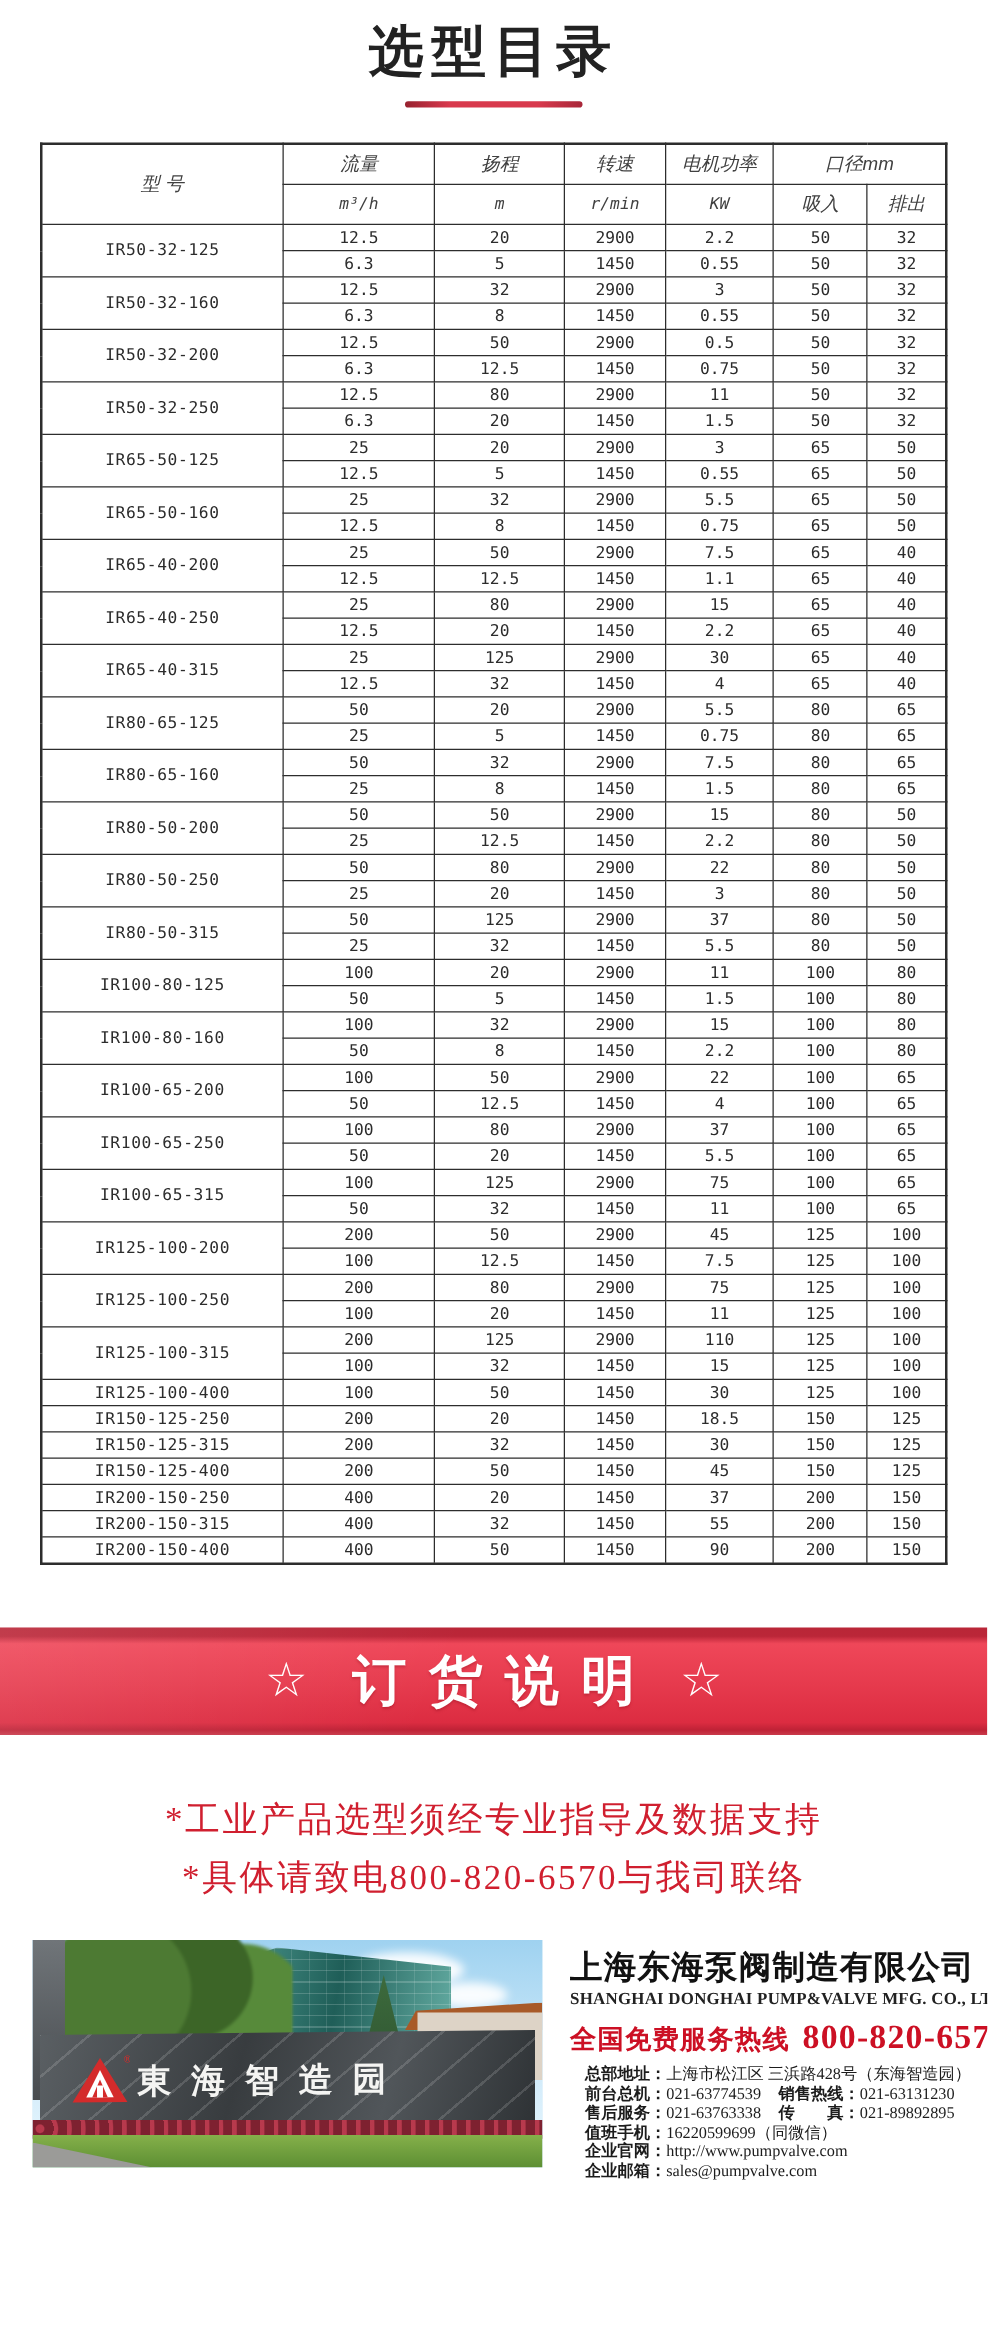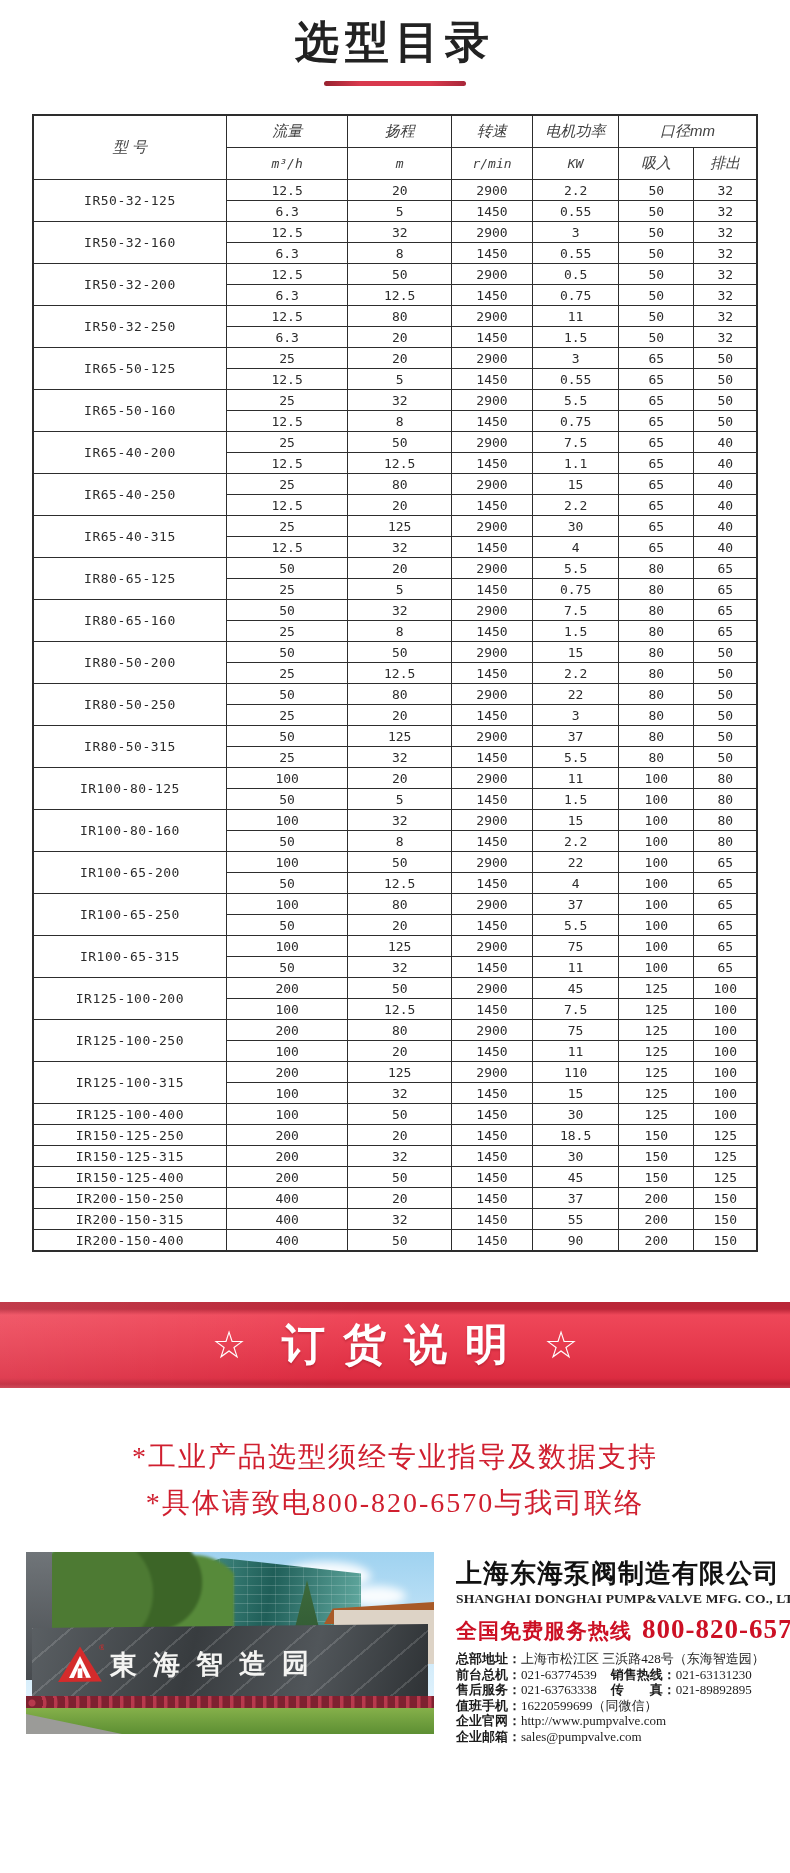--- a/index.html
+++ b/index.html
@@ -93,21 +93,21 @@
   .cname{font-size:26px;font-weight:700;color:#111;letter-spacing:1px;line-height:30px;white-space:nowrap;}
   .ename{font-family:"Liberation Serif","DejaVu Serif",serif;font-weight:700;font-size:13.5px;
     color:#222;margin-top:3px;letter-spacing:.2px;white-space:nowrap;}
   .hotline{margin-top:7px;display:flex;align-items:flex-end;white-space:nowrap;}
   .hotline .hl-label{font-size:21px;font-weight:900;color:#cc1024;letter-spacing:1px;}
   .hotline .hl-number{font-family:"Liberation Serif","DejaVu Serif",serif;font-weight:700;
     font-size:27px;color:#cc1024;margin-left:10px;letter-spacing:1px;}
   .contacts{margin-top:6px;}
   .contact-line{font-family:"Liberation Serif","DejaVu Serif",serif;font-size:13px;color:#1c1c1c;
     line-height:15.5px;white-space:nowrap;}
-  .contact-line b{font-weight:700;}
+  .contact-line b{font-weight:700;margin-left:12px;}
   .contact-line .pair2{margin-left:14px;}
 </style>
 </head>
 <body>
 
 <div class="page">
 
   <div class="title-wrap">
     <div class="page-title">选型目录</div>
     <div class="title-underline"></div>

